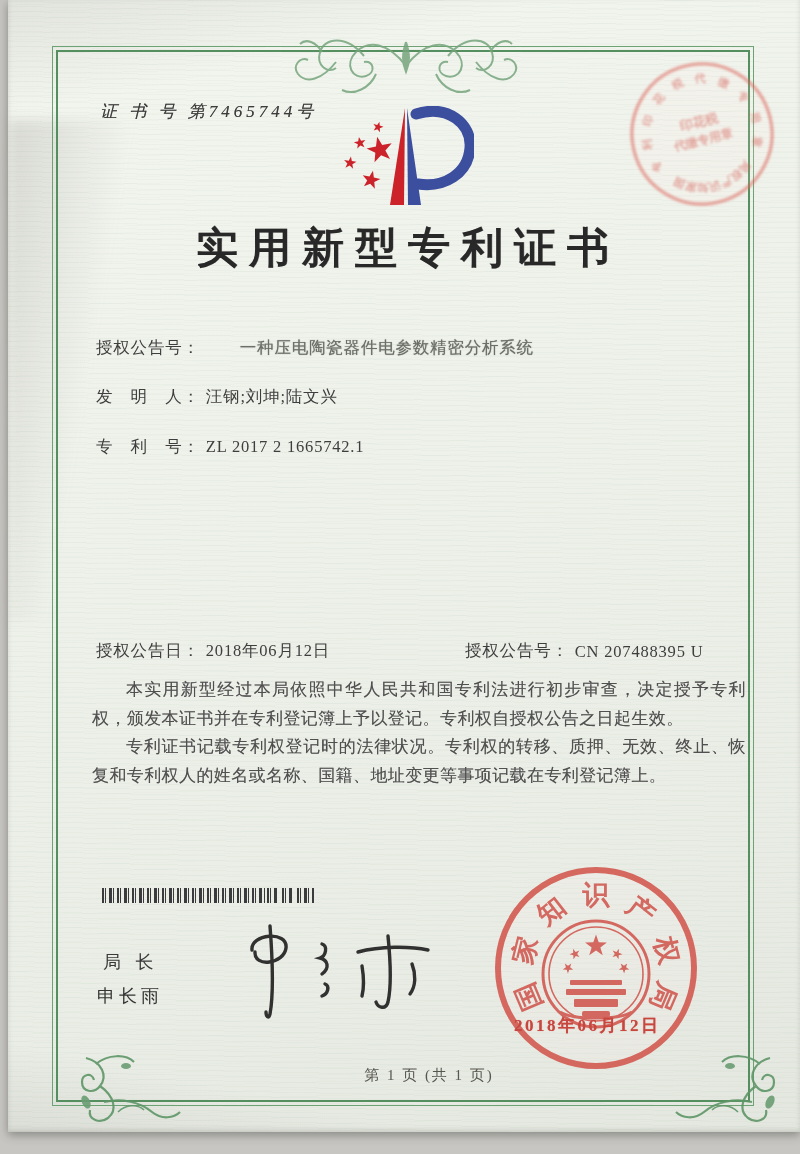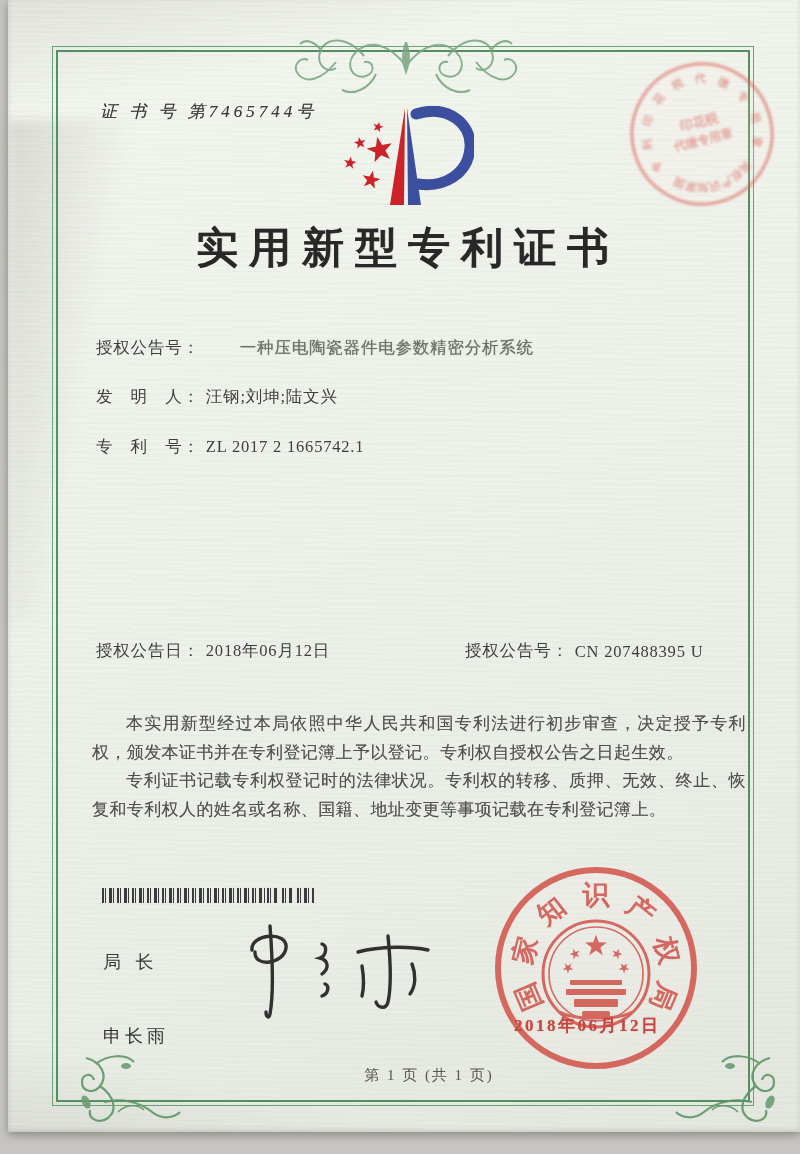--- a/index.html
+++ b/index.html
@@ -47,34 +47,34 @@
     font-size:42px;font-weight:bold;color:#282828;letter-spacing:11px;
     text-shadow:.4px .4px .6px rgba(40,40,40,.45);
   }
   .field-row{left:88px;display:flex;align-items:baseline;font-size:16.5px;color:#3e3e3e;letter-spacing:.8px;white-space:nowrap;}
   .field-label{flex:0 0 auto;}
   .field-value{margin-left:6px;}
   .fv-faded{color:#6b6f68;text-shadow:0 0 1px rgba(110,115,105,.8);margin-left:40px;}
   .grant-right{position:absolute;left:369px;top:0;display:flex;align-items:flex-end;}
   .paras{
     left:84px;top:676px;width:654px;font-size:17px;line-height:28.5px;color:#4c4c4c;
-    letter-spacing:.4px;text-align:justify;margin-top:34px;
+    letter-spacing:.4px;text-align:justify;
   }
   .paras p{margin:0;text-indent:2em;color:#505050;
     text-shadow:0 0 .6px rgba(90,90,90,.5);}
   .barcode{
     left:94px;top:888px;width:212px;height:15px;opacity:.82;filter:blur(.4px);
     background:repeating-linear-gradient(90deg,
       #15151a 0 2px, rgba(0,0,0,0) 2px 3px,
       #15151a 3px 4px, rgba(0,0,0,0) 4px 7px,
       #15151a 7px 10px, rgba(0,0,0,0) 10px 11.5px,
       #15151a 11.5px 12.5px, rgba(0,0,0,0) 12.5px 15px);
   }
   .director-title{left:95px;top:950px;font-size:18px;color:#3a3a3a;letter-spacing:5px;font-family:Liberation Serif, serif;}
-  .director-name{left:95px;top:984px;font-size:18px;color:#333;letter-spacing:4px;margin-top:40px;}
+  .director-name{left:89px;top:984px;font-size:18px;color:#333;letter-spacing:4px;}
   .signature{left:222px;top:922px;width:210px;height:100px;}
   .seal{left:482px;top:862px;width:212px;height:212px;filter:blur(.35px);opacity:.92;}
   .seal-date{
     left:506px;top:1014px;font-size:17px;color:#c8463e;letter-spacing:2.5px;
     font-weight:bold;text-shadow:0 0 1px rgba(200,70,62,.5);
   }
   .footer{left:0;top:1066px;width:790px;text-align:center;font-size:15px;color:#56564f;letter-spacing:2px;padding-left:26px;}
   .corner-stamp{left:616px;top:56px;width:156px;height:156px;opacity:.55;filter:blur(1.1px);transform:rotate(-14deg);}
   .ornament-top{left:268px;top:22px;width:260px;height:84px;}
   .ornament-bl{left:66px;top:1052px;width:110px;height:72px;}

